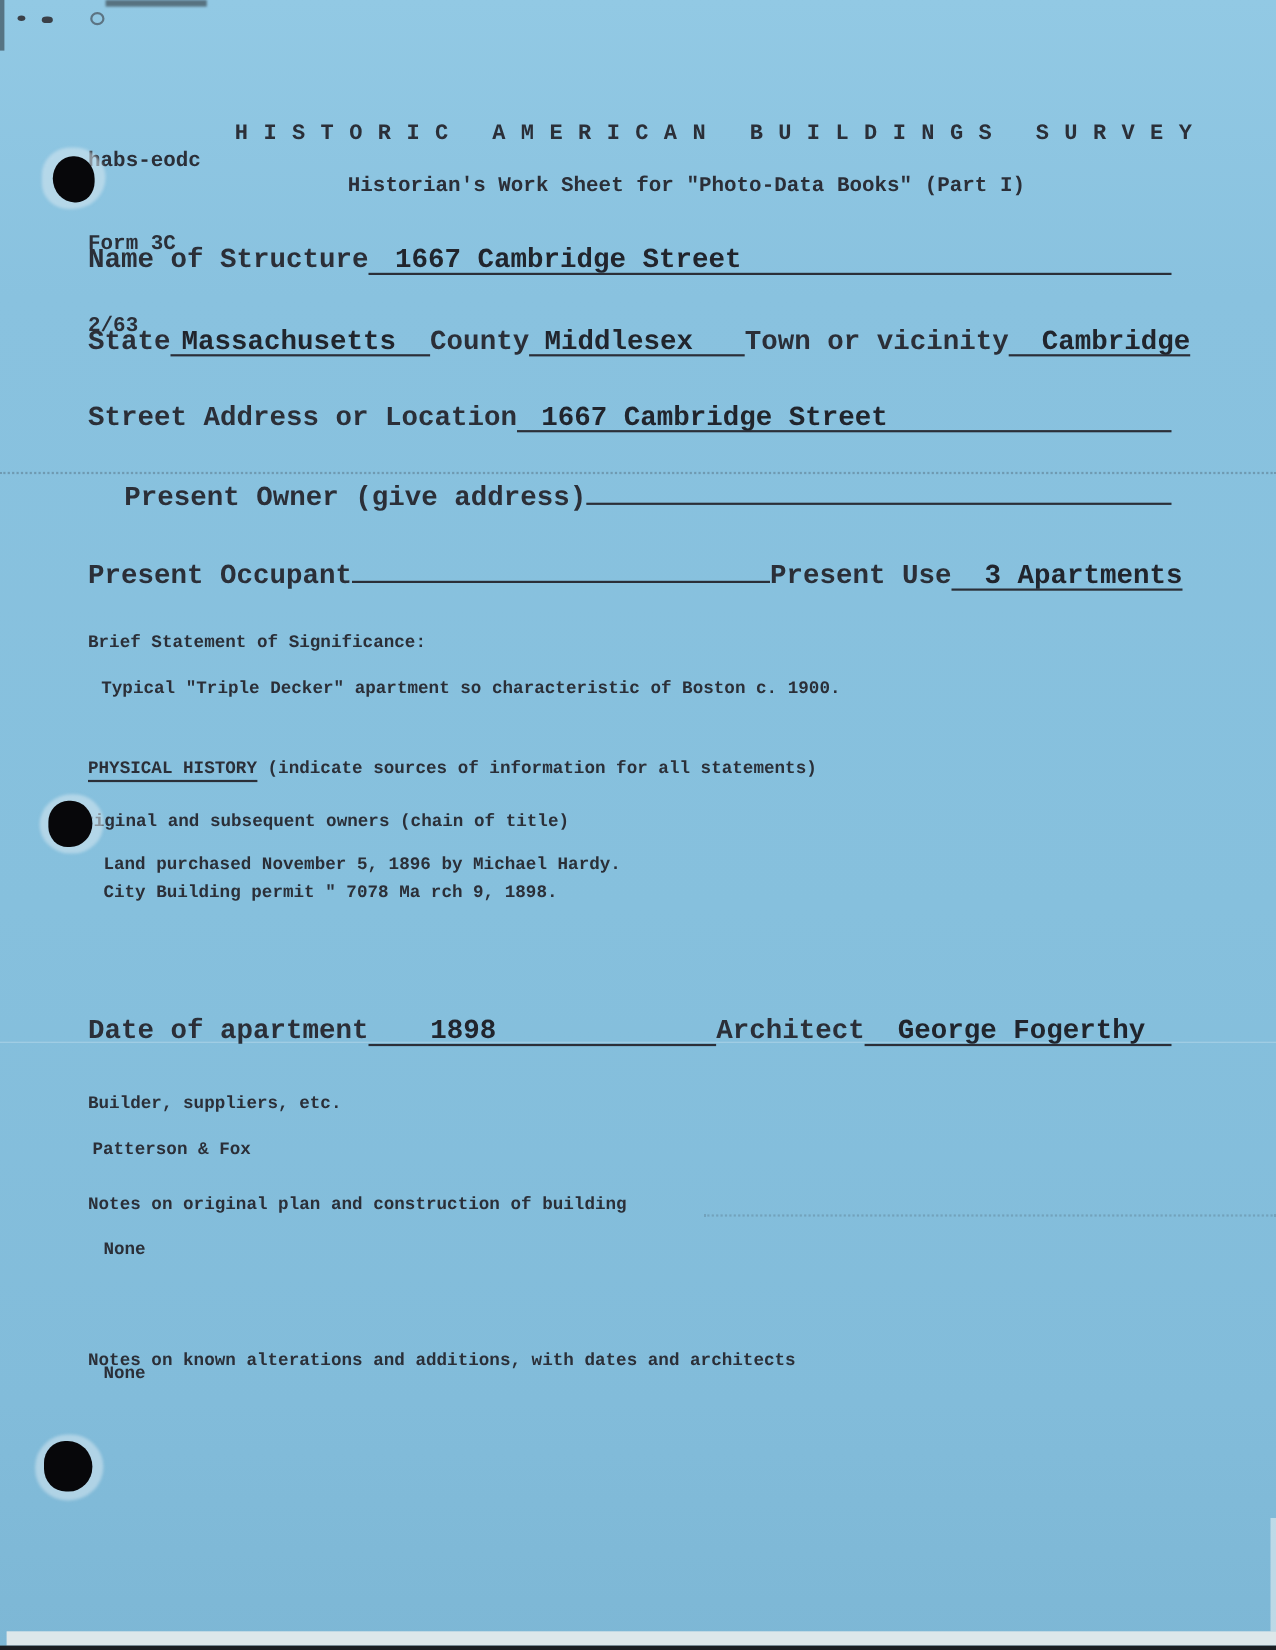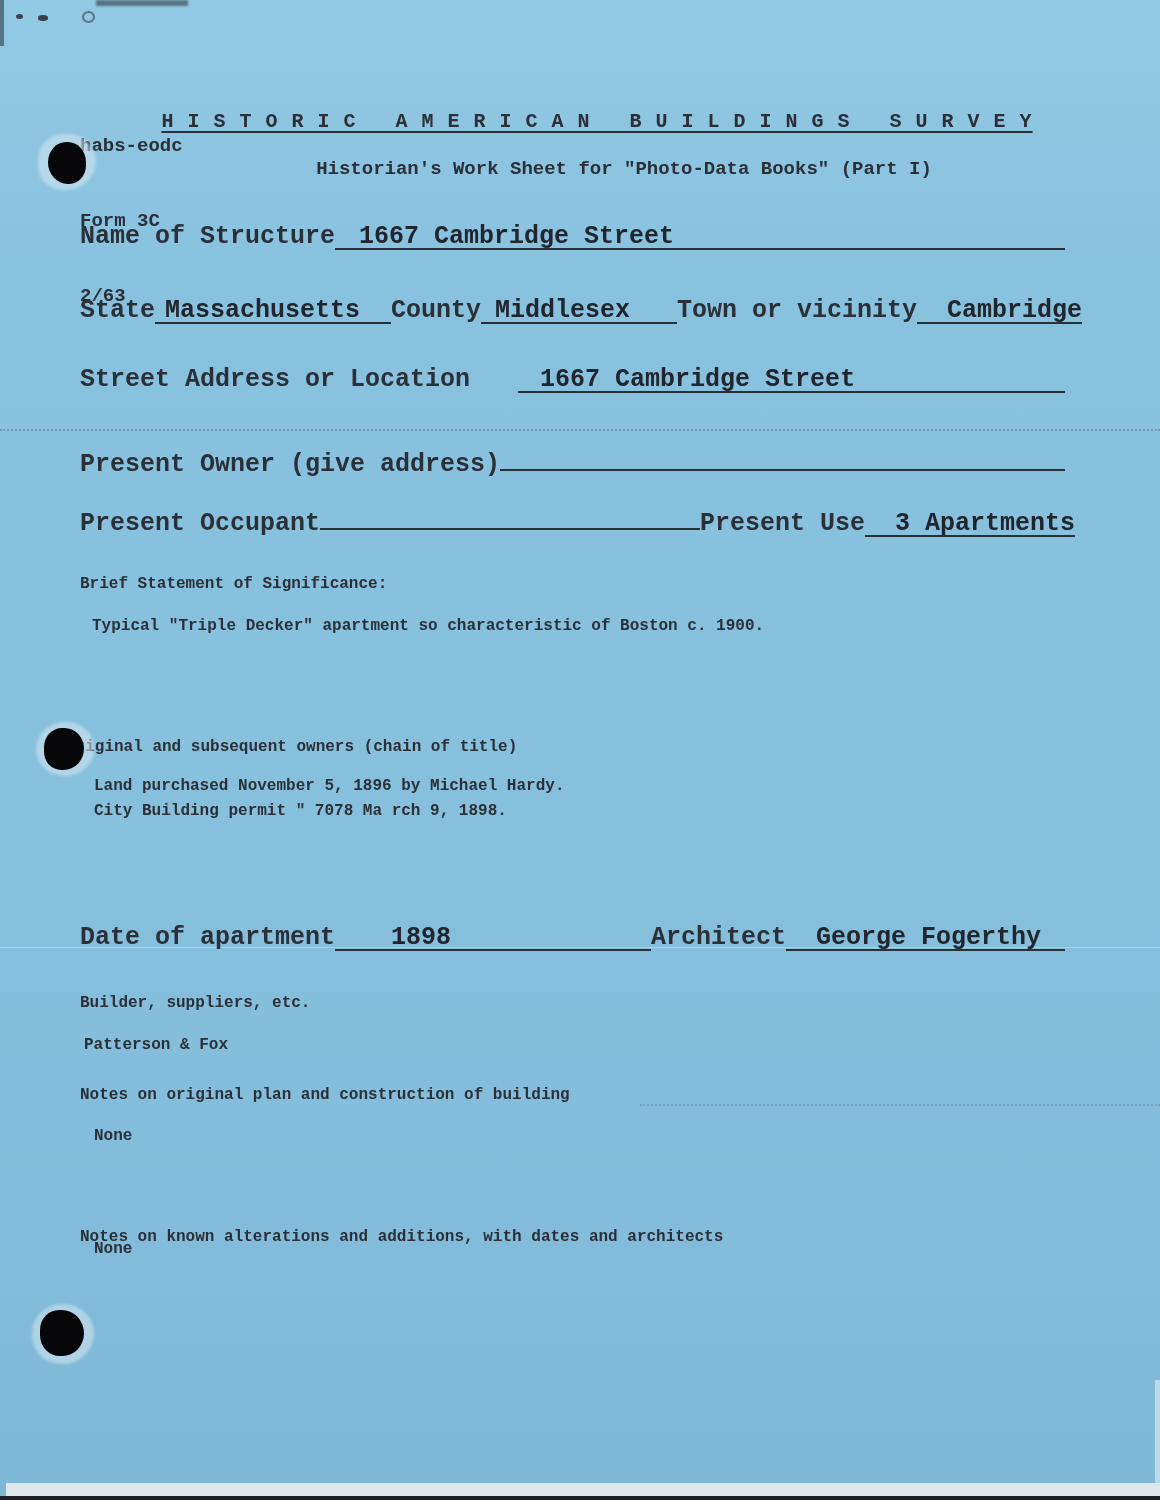--- a/index.html
+++ b/index.html
@@ -14,23 +14,23 @@
     overflow:hidden;
   }
   .txt{position:absolute;font-size:16px;line-height:24px;white-space:pre;}
   .row{position:absolute;left:80px;right:95px;display:flex;align-items:baseline;height:26px;font-size:25px;}
   .lbl{white-space:pre;flex:0 0 auto;}
   .line{border-bottom:2px solid #2b2f38;height:26px;flex:0 0 auto;}
   .grow{flex:1 1 auto;}
   .val{white-space:pre;color:#21252d;}
   .ul{border-bottom:2px solid #2b2f38;padding-bottom:1px;}
   .title{
-    position:absolute;top:110px;left:597px;transform:translateX(-50%);
+    position:absolute;top:110px;left:649px;transform:translateX(-50%);
     font-size:20px;white-space:pre;letter-spacing:1px;
-    text-decoration:underline;text-decoration-thickness:2px;text-underline-offset:4px;
+    text-decoration-thickness:2px;text-underline-offset:4px;
   }
   .subtitle{position:absolute;top:158px;left:624px;transform:translateX(-50%);font-size:19px;white-space:pre;}
   .corner{position:absolute;left:80px;top:84px;font-size:19px;line-height:25px;white-space:pre;}
   
   .crease{position:absolute;border-top:2px dotted rgba(52,62,74,.30);}
   .crease-light{position:absolute;border-top:1px solid rgba(255,255,255,.30);}
   .hole-ring{position:absolute;background:rgba(215,232,241,.55);filter:blur(1.5px);}
   .hole-black{position:absolute;background:#07070a;}
   .speck{position:absolute;background:#3a4048;}
   .scan-strip{position:absolute;left:6px;right:0;top:1483px;height:13px;background:#e8ecec;opacity:.9;}
@@ -68,40 +68,41 @@
 
   <div class="row" style="top:296px;">
     <span class="lbl">State</span>
     <span class="line" style="width:236px;"><span class="val" style="padding-left:10px;">Massachusetts</span></span>
     <span class="lbl">County</span>
     <span class="line" style="width:196px;"><span class="val" style="padding-left:14px;">Middlesex</span></span>
     <span class="lbl">Town or vicinity</span>
     <span class="line grow"><span class="val" style="padding-left:30px;">Cambridge</span></span>
   </div>
 
-  <div class="row" style="top:365px;gap:48px;">
+  <div class="row" style="top:365px;">
     <span class="lbl">Street Address or Location</span>
     <span class="line grow"><span class="val" style="padding-left:22px;">1667 Cambridge Street</span></span>
   </div>
 
-  <div class="row" style="top:443px;">
+  <div class="row" style="top:431px;margin-left:33px;">
     <span class="lbl">Present Owner (give address)</span>
     <span class="line grow"><span class="val"></span></span>
   </div>
 
   <div class="row" style="top:502px;">
     <span class="lbl">Present Occupant</span>
     <span class="line" style="width:380px;"><span class="val"></span></span>
     <span class="lbl">Present Use</span>
     <span class="line grow"><span class="val" style="padding-left:30px;">3 Apartments</span></span>
   </div>
 
   <div class="txt" style="left:80px;top:572px;">Brief Statement of Significance:</div>
   <div class="txt" style="left:92px;top:614px;">Typical "Triple Decker" apartment so characteristic of Boston c. 1900.</div>
 
+  <div class="txt" style="left:80px;top:687px;"><span class="ul">PHYSICAL HISTORY</span><span> (indicate sources of information for all statements)</span></div>
 
   <div class="txt" style="left:66px;top:735px;">Original and subsequent owners (chain of title)</div>
   <div class="txt" style="left:94px;top:774px;line-height:25px;">Land purchased November 5, 1896 by Michael Hardy.</div>
   <div class="txt" style="left:94px;top:799px;line-height:25px;">City Building permit " 7078 Ma rch 9, 1898.</div>
 
   <div class="row" style="top:923px;">
     <span class="lbl">Date of apartment</span>
     <span class="line" style="width:316px;"><span class="val" style="padding-left:56px;margin-top:29px;">1898</span></span>
     <span class="lbl">Architect</span>
     <span class="line grow"><span class="val" style="padding-left:30px;">George Fogerthy</span></span>

